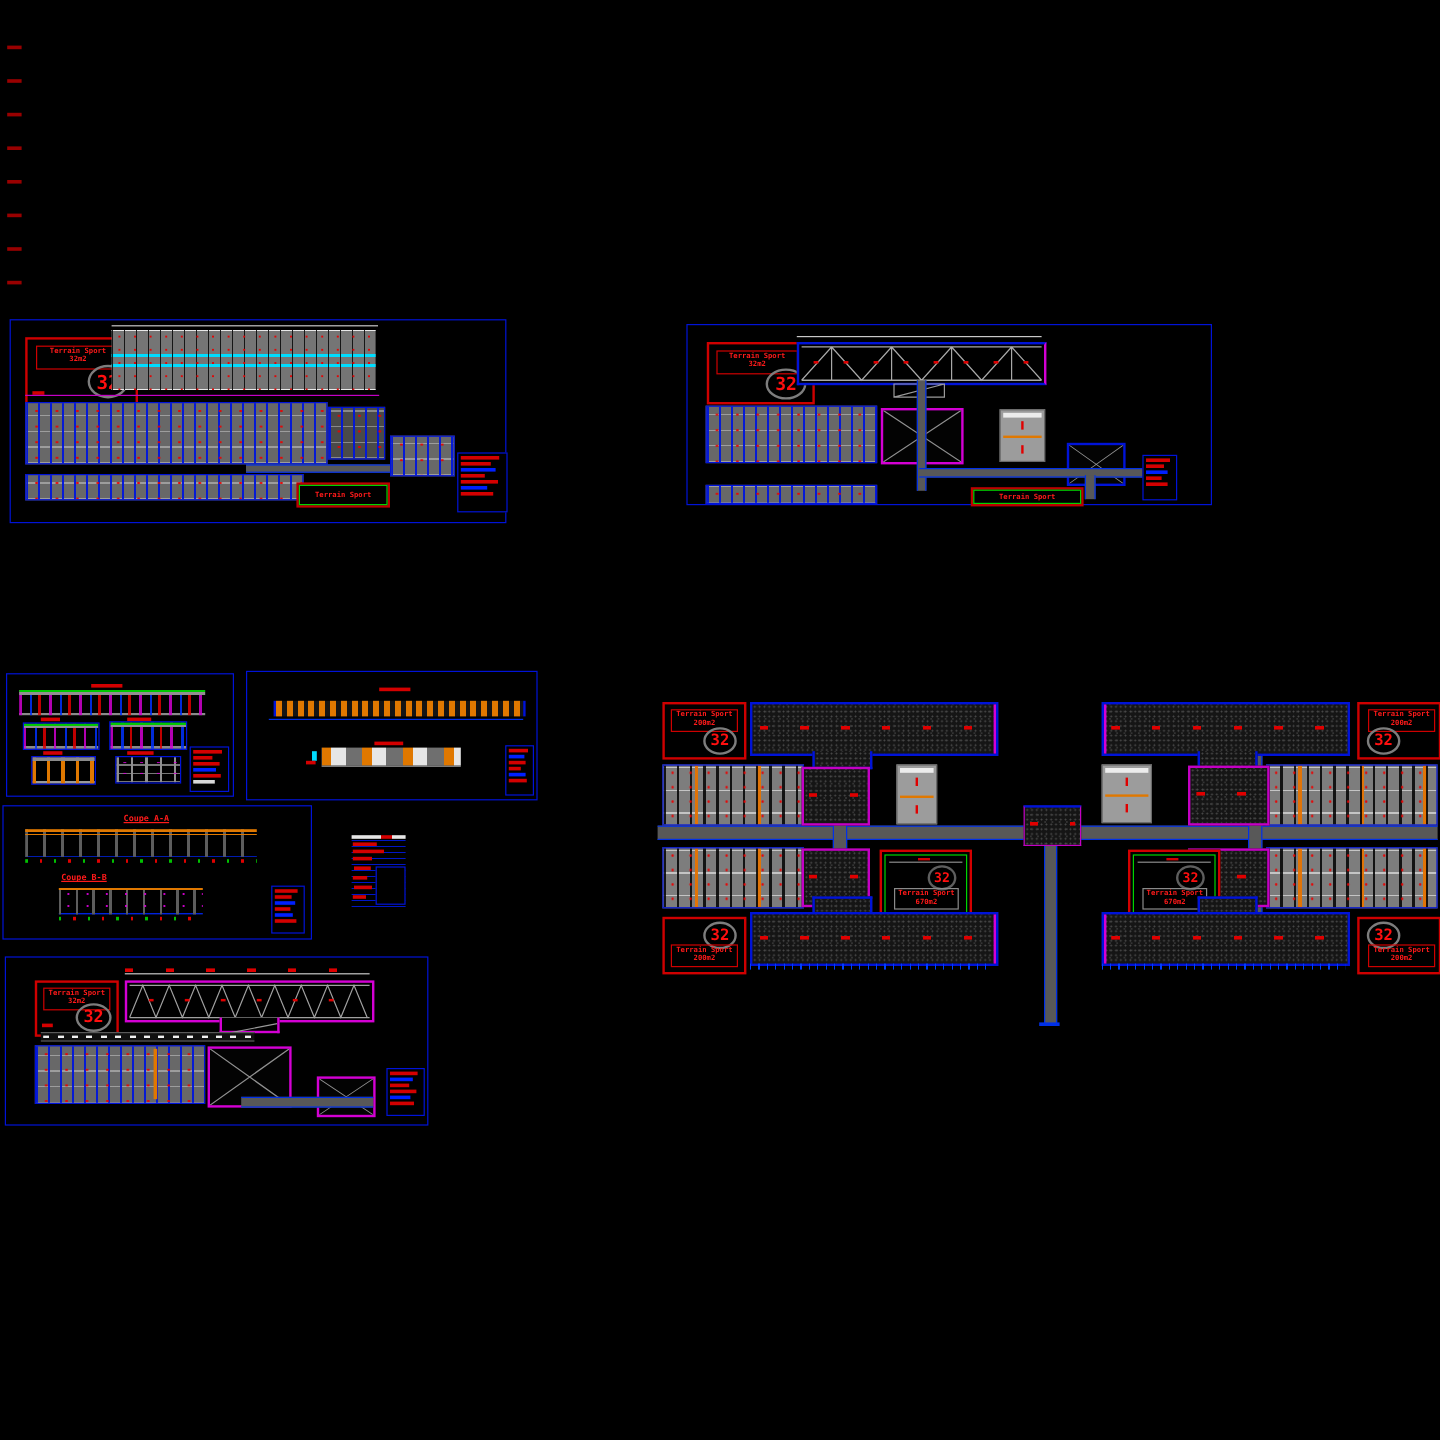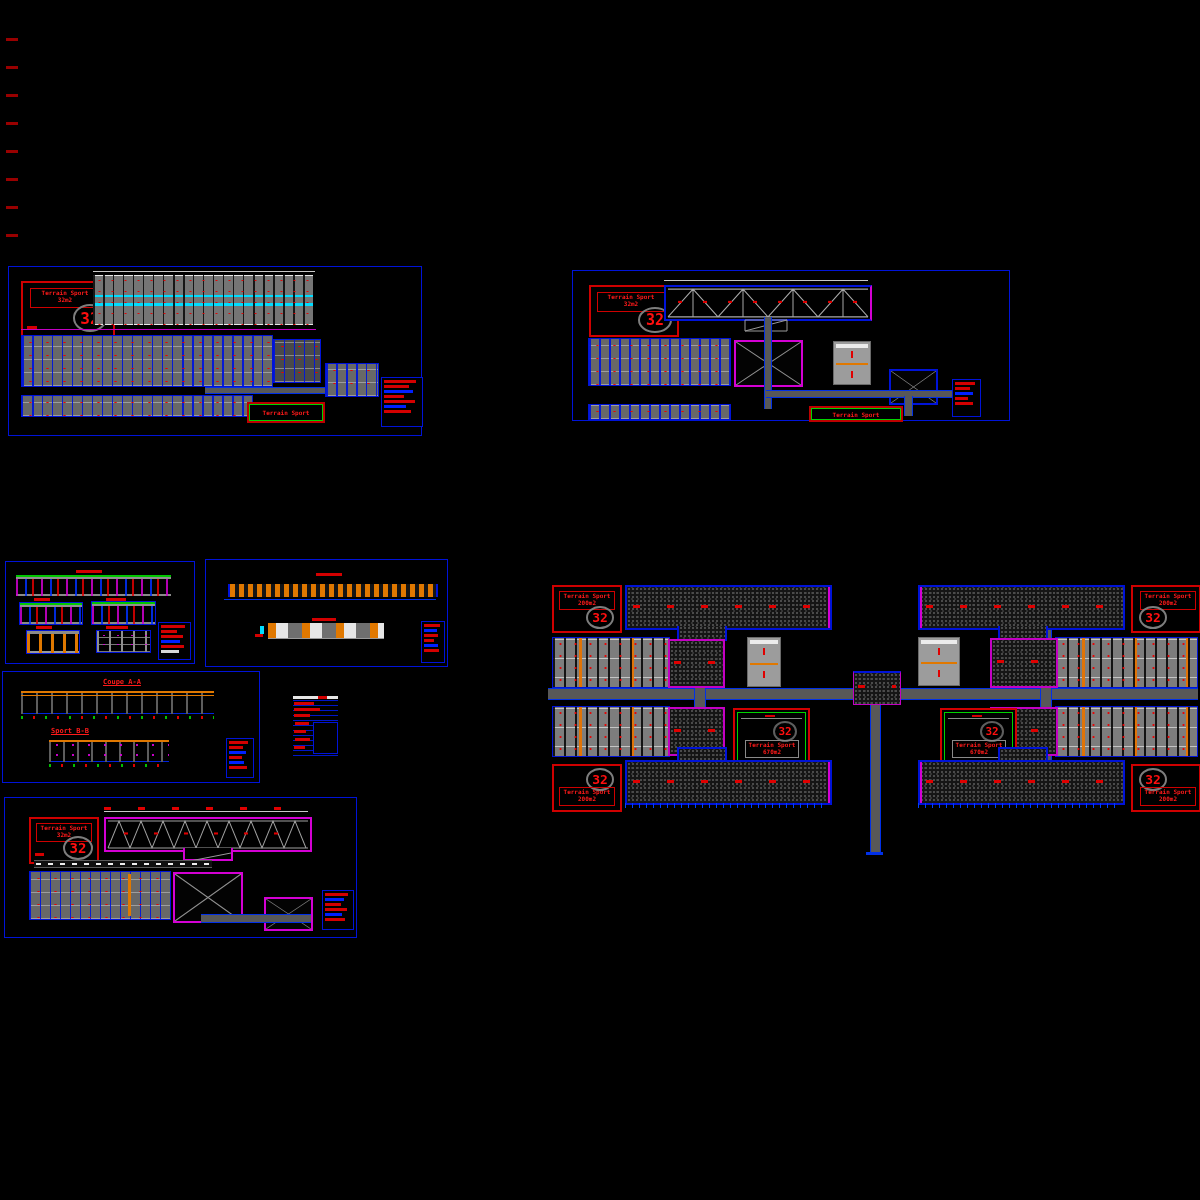--- a/index.html
+++ b/index.html
@@ -254,21 +254,21 @@
     <div class="bar" style="width:55%;"></div>
     <div class="bar b" style="width:75%;"></div>
     <div class="bar" style="width:85%;"></div>
   </div>
 </div>
 
 <div class="panel" style="left:2px;top:671px;width:256px;height:110px;">
   <div class="a ctext u" style="left:100px;top:6px;">Coupe A-A</div>
   <div class="a secA" style="left:18px;top:19px;width:193px;height:23px;"></div>
   <div class="a dotrow" style="left:18px;top:44px;width:193px;height:3px;"></div>
-  <div class="a ctext u" style="left:48px;top:55px;">Sport B-B</div>
+  <div class="a ctext u" style="left:48px;top:55px;">Coupe B-B</div>
   <div class="a secB" style="left:46px;top:68px;width:120px;height:22px;"></div>
   <div class="a dotrow" style="left:46px;top:92px;width:120px;height:3px;"></div>
   <div class="a notes" style="left:223px;top:66px;width:28px;height:40px;">
     <div class="bar" style="width:88%;"></div>
     <div class="bar" style="width:64%;"></div>
     <div class="bar b" style="width:76%;"></div>
     <div class="bar" style="width:58%;"></div>
     <div class="bar b" style="width:70%;"></div>
     <div class="bar" style="width:82%;"></div>
   </div>

